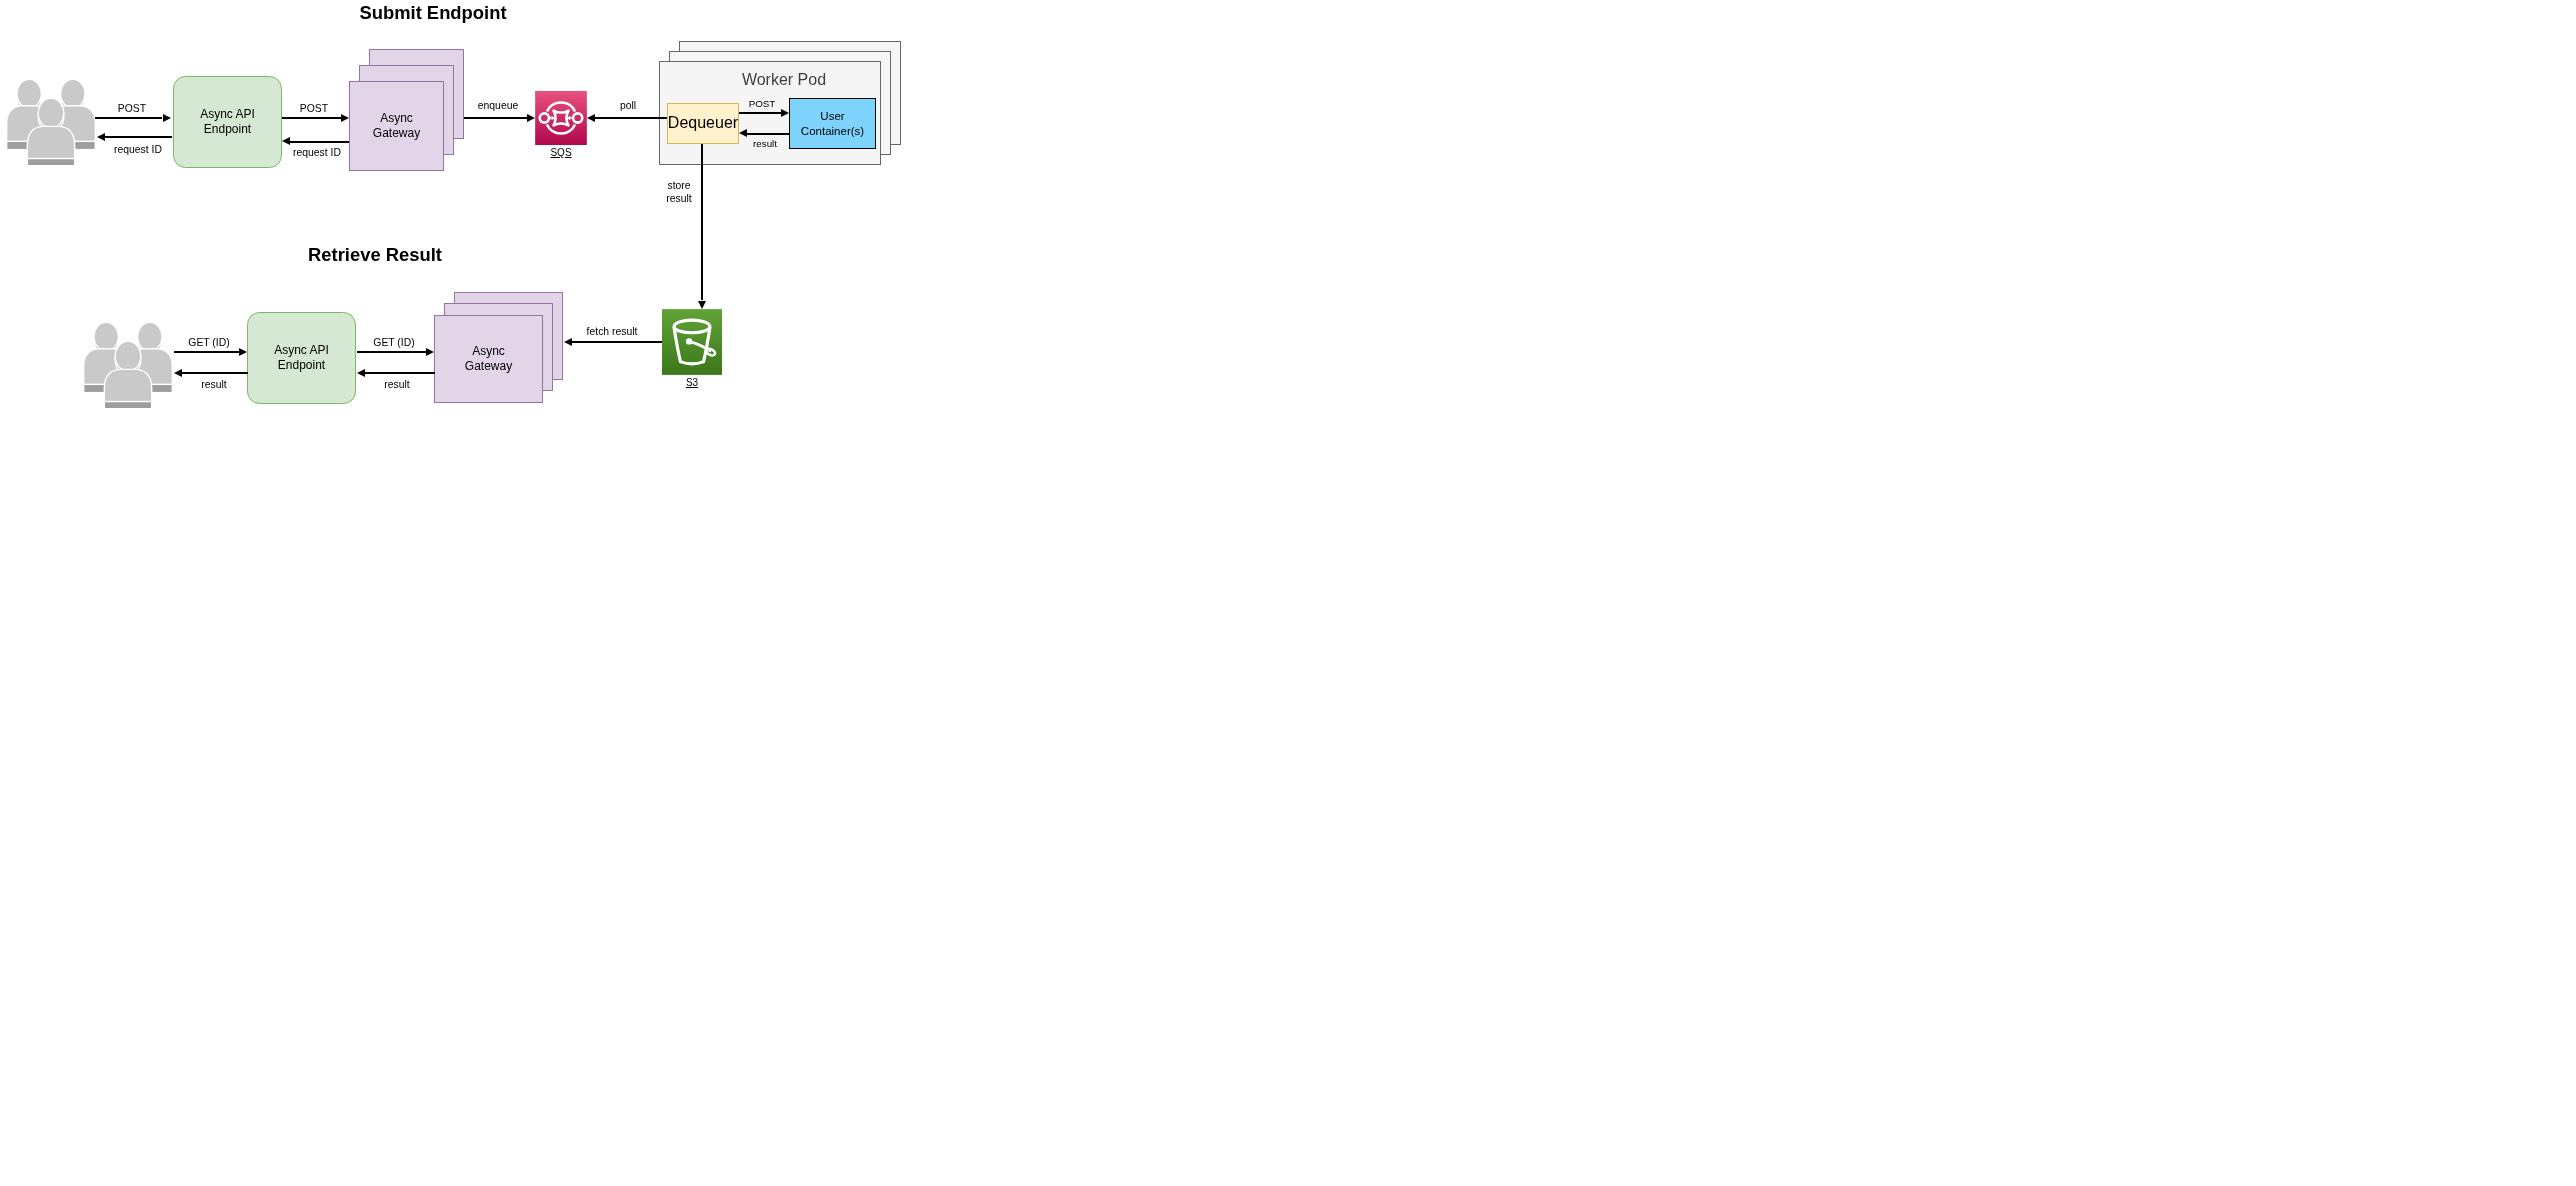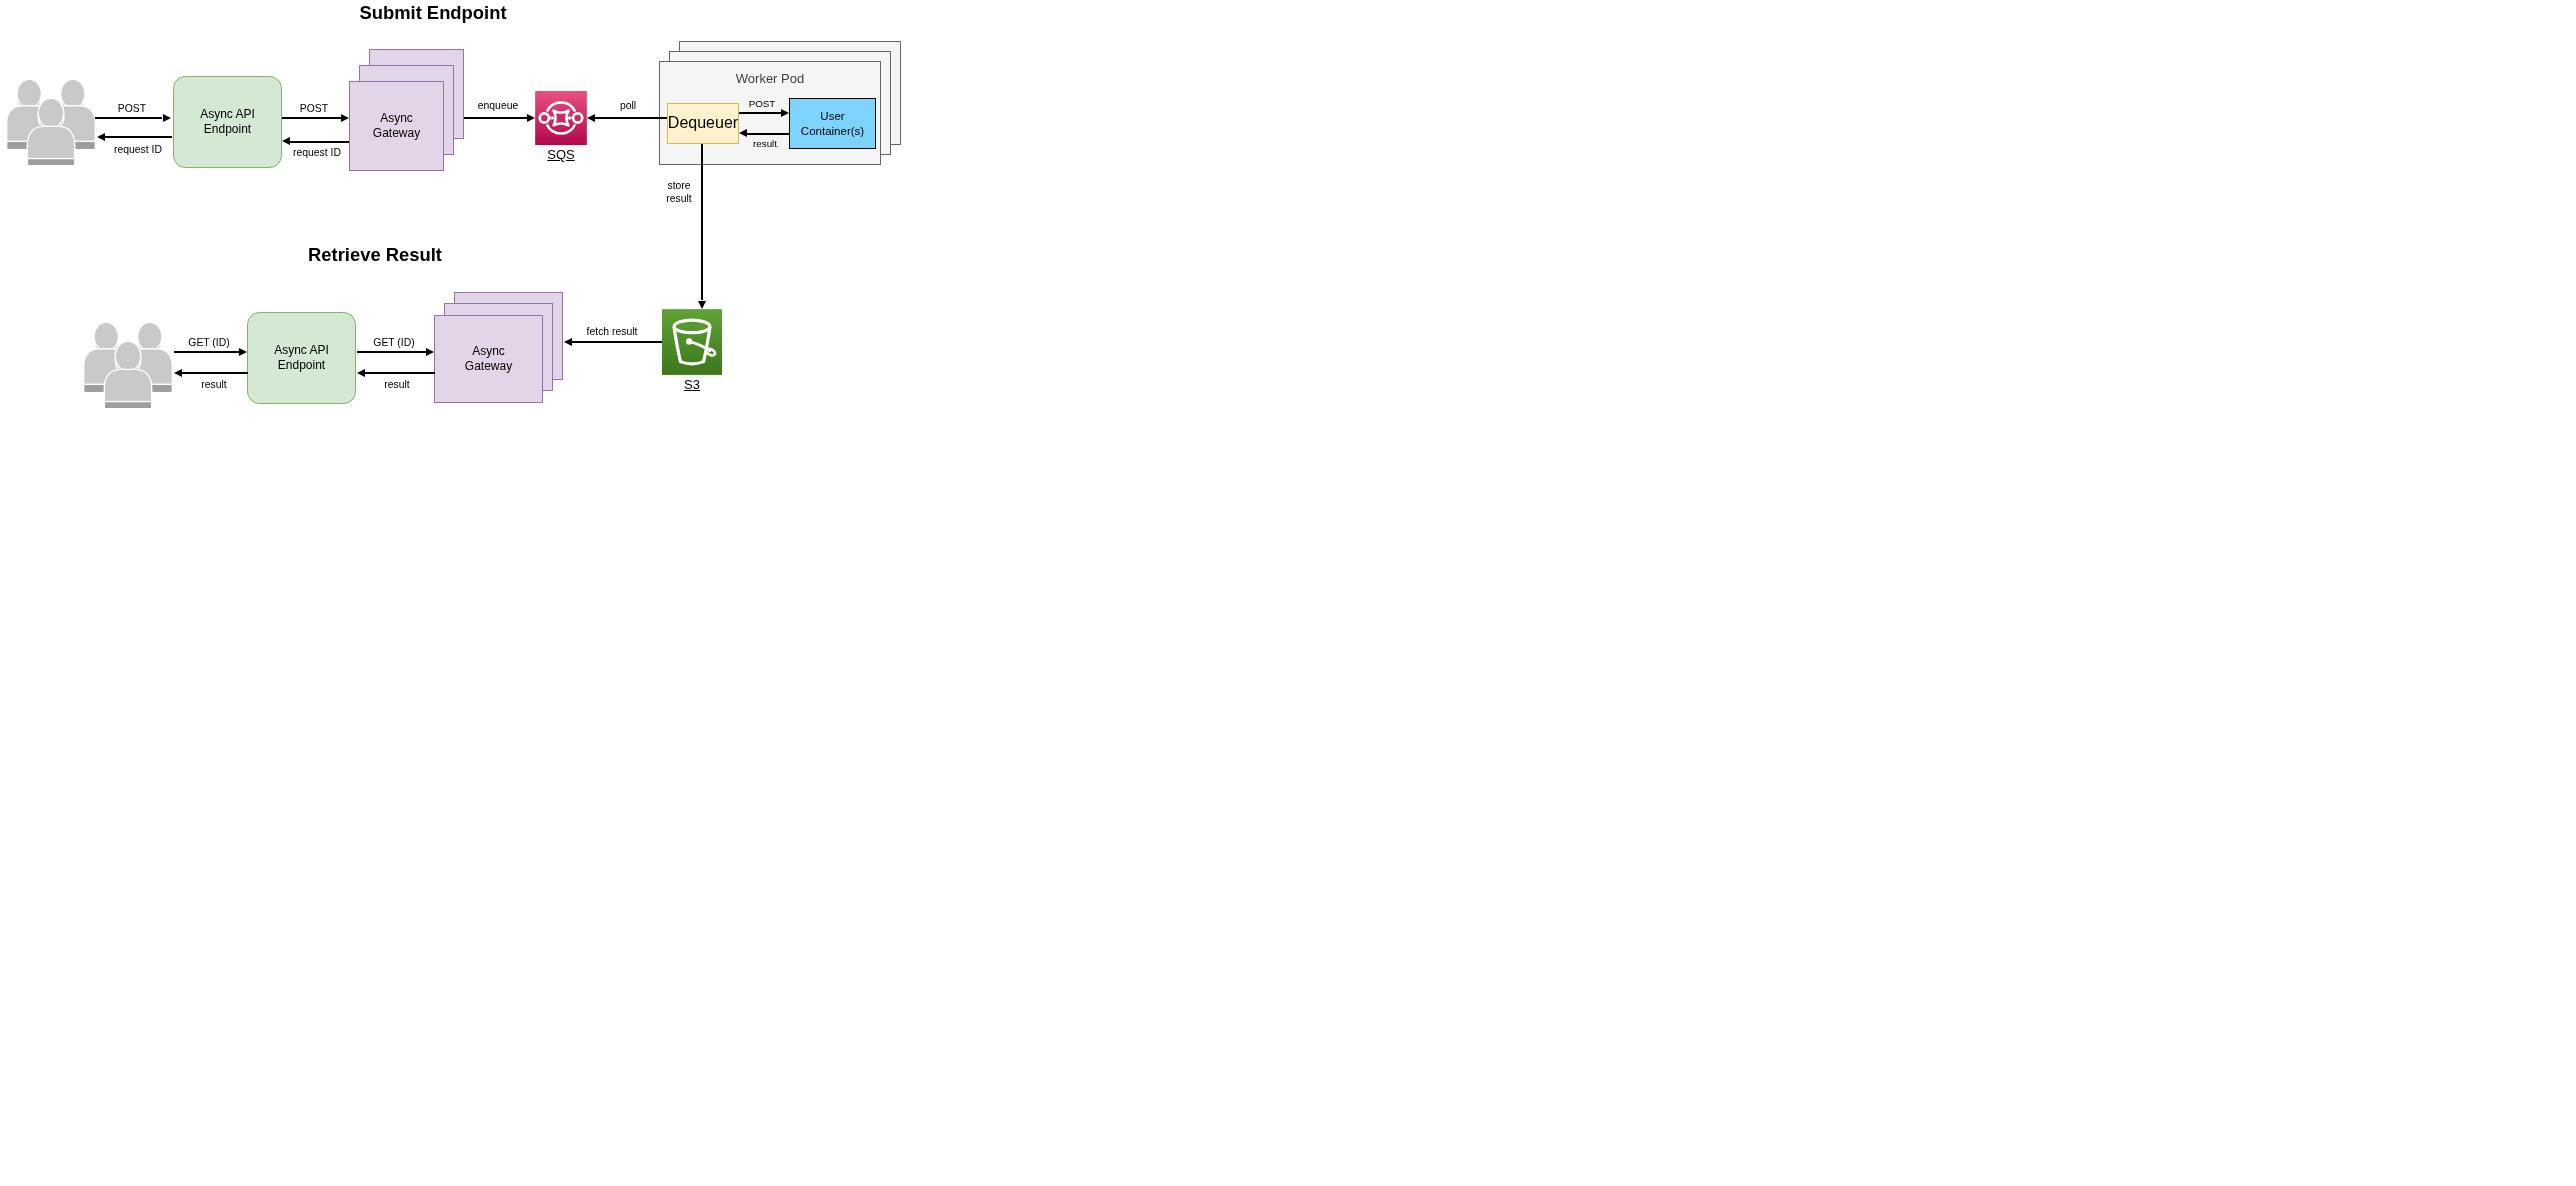--- a/index.html
+++ b/index.html
@@ -5,31 +5,31 @@
   html,body{margin:0;padding:0;background:#ffffff;}
   body{font-family:"Liberation Sans","DejaVu Sans",sans-serif;color:var(--text,#000);}
   .canvas{position:relative;width:902px;height:415px;background:#fff;overflow:hidden;}
   .abs{position:absolute;}
   .title{position:absolute;transform:translateX(-50%);font-size:18.4px;font-weight:bold;white-space:nowrap;color:#000;}
   .node{position:absolute;display:flex;align-items:center;justify-content:center;text-align:center;
         font-size:12px;line-height:1.28;white-space:pre-line;box-sizing:border-box;color:#000;}
   .endpoint{background:var(--endpoint-fill);border:1.2px solid var(--endpoint-border);border-radius:12.6px;}
   .glayer{position:absolute;background:var(--gateway-fill);border:1.2px solid var(--gateway-border);box-sizing:border-box;align-items:center;}
   .podlayer{position:absolute;background:var(--pod-fill);border:1.2px solid var(--pod-border);box-sizing:border-box;}
-  .pod-title{position:absolute;text-align:center;font-size:13px;color:var(--pod-title);}
+  .pod-title{position:absolute;text-align:center;font-size:16px;color:var(--pod-title);padding-left:14px;}
   .dequeuer{background:var(--dequeuer-fill);border:1.4px solid var(--dequeuer-border);font-size:16px;}
   .container-box{background:#7dd3fc;border:1.4px solid var(--container-border);font-size:11.5px;}
   .edge-label{position:absolute;transform:translateX(-50%);font-size:10.4px;white-space:pre-line;text-align:center;line-height:1.25;color:#000;}
   .edge-label.small{font-size:9.8px;}
   .line-h{position:absolute;height:1.7px;background:var(--arrow);}
   .line-v{position:absolute;width:1.7px;background:var(--arrow);}
   .head-r{position:absolute;width:0;height:0;border-top:4px solid transparent;border-bottom:4px solid transparent;border-left:8px solid var(--arrow);}
   .head-l{position:absolute;width:0;height:0;border-top:4px solid transparent;border-bottom:4px solid transparent;border-right:8px solid var(--arrow);}
   .head-d{position:absolute;width:0;height:0;border-left:4px solid transparent;border-right:4px solid transparent;border-top:8px solid var(--arrow);}
-  .svc-label{position:absolute;transform:translateX(-50%);font-size:13px;color:#000;white-space:nowrap;text-decoration:underline;}
+  .svc-label{position:absolute;transform:translateX(-50%);font-size:10px;color:#000;white-space:nowrap;text-decoration:underline;}
   .sqs-stop-a{stop-color:var(--sqs-grad-top);}
   .sqs-stop-b{stop-color:var(--sqs-grad-bottom);}
   .s3-stop-a{stop-color:var(--s3-grad-top);}
   .s3-stop-b{stop-color:var(--s3-grad-bottom);}
   .person-main{fill:var(--users-main);}
   .person-shade{fill:var(--users-shade);}
   .person-outline{stroke:#ffffff;stroke-width:5;paint-order:stroke;}
 </style>
 </head>
 <body>

